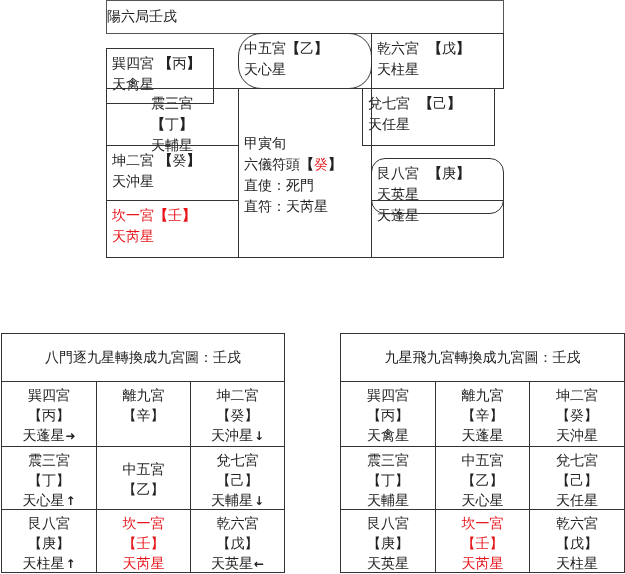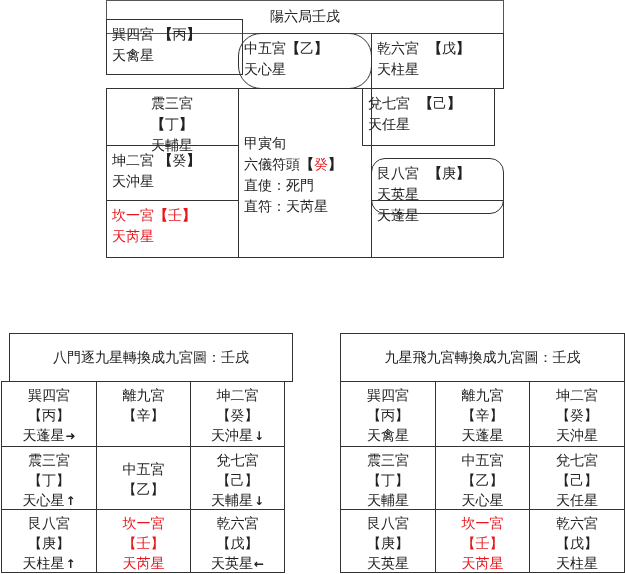--- a/index.html
+++ b/index.html
@@ -1,37 +1,37 @@
 <!DOCTYPE html>
 <html><head>
 <meta charset="utf-8">
 <style>
   html, body { margin:0; padding:0; background:#fff; }
   body { width:625px; height:574px; position:relative; overflow:hidden;
          font-family:"DejaVu Sans", sans-serif; color:#222; font-size:14px; }
   .box { position:absolute; box-sizing:border-box; }
   .title-top { left:106px; top:0; width:398px; height:34px; border:1px solid #555;
-               display:flex; align-items:center; justify-content:center; font-size:14px; }
+               display:flex; align-items:center; font-size:14px; }
   .cell { position:absolute; box-sizing:border-box; border:1px solid #333; padding:4px 0 0 5px; line-height:21px; font-size:14px; }
   .red { color:#e8161b; }
   .bk { font-weight:bold; }
   .g-title { position:absolute; box-sizing:border-box; border:1px solid #333;
              display:flex; align-items:center; justify-content:center; font-size:14px; }
   .g-cell { position:absolute; box-sizing:border-box; border:1px solid #333;
             text-align:center; line-height:20px; padding-top:3px; font-size:14px; }
   .arrow { font-size:12px; font-weight:bold; margin-left:1px; }
 </style>
 </head>
 <body>
 
 <div class="box title-top">
   <span>陽六局壬戌</span>
 </div>
 
-<div class="cell" style="left:106px;top:19px;width:137px;height:56px;">
+<div class="cell" style="left:106px;top:48px;width:108px;height:56px;">
   <div><span>巽四宮</span> <span class="bk">【</span><span>丙</span><span class="bk">】</span></div>
   <div>天禽星</div>
 </div>
 <div class="cell" style="left:106px;top:88px;width:133px;height:58px;padding-left:44px;">
   <div><span>震三宮</span> <span class="bk">【</span><span>丁</span><span class="bk">】</span></div>
   <div>天輔星</div>
 </div>
 <div class="cell" style="left:106px;top:145px;width:133px;height:56px;">
   <div><span>坤二宮</span> <span class="bk">【</span><span>癸</span><span class="bk">】</span></div>
   <div>天沖星</div>
@@ -61,21 +61,21 @@
   <div>天任星</div>
 </div>
 <div class="cell" style="left:371px;top:158px;width:133px;height:56px;border-radius:14px;">
   <div><span>艮八宮</span> &nbsp;<span class="bk">【</span><span>庚</span><span class="bk">】</span></div>
   <div>天英星</div>
 </div>
 <div class="cell" style="left:371px;top:200px;width:133px;height:58px;">
   <div>天蓬星</div>
 </div>
 
-<div class="g-title" style="left:9px;top:333px;width:284px;height:49px;text-align:right;">
+<div class="g-title" style="left:1px;top:333px;width:284px;height:49px;text-align:right;">
   <span>八門逐九星轉換成九宮圖：壬戌</span>
 </div>
 
 <div class="g-cell" style="left:1px;top:381px;width:96px;height:66px;">
   <div>巽四宮</div>
   <div>【丙】</div>
   <div><span>天蓬星</span><span class="arrow">➜</span></div>
 </div>
 <div class="g-cell" style="left:96px;top:381px;width:95px;height:66px;">
   <div>離九宮</div>

